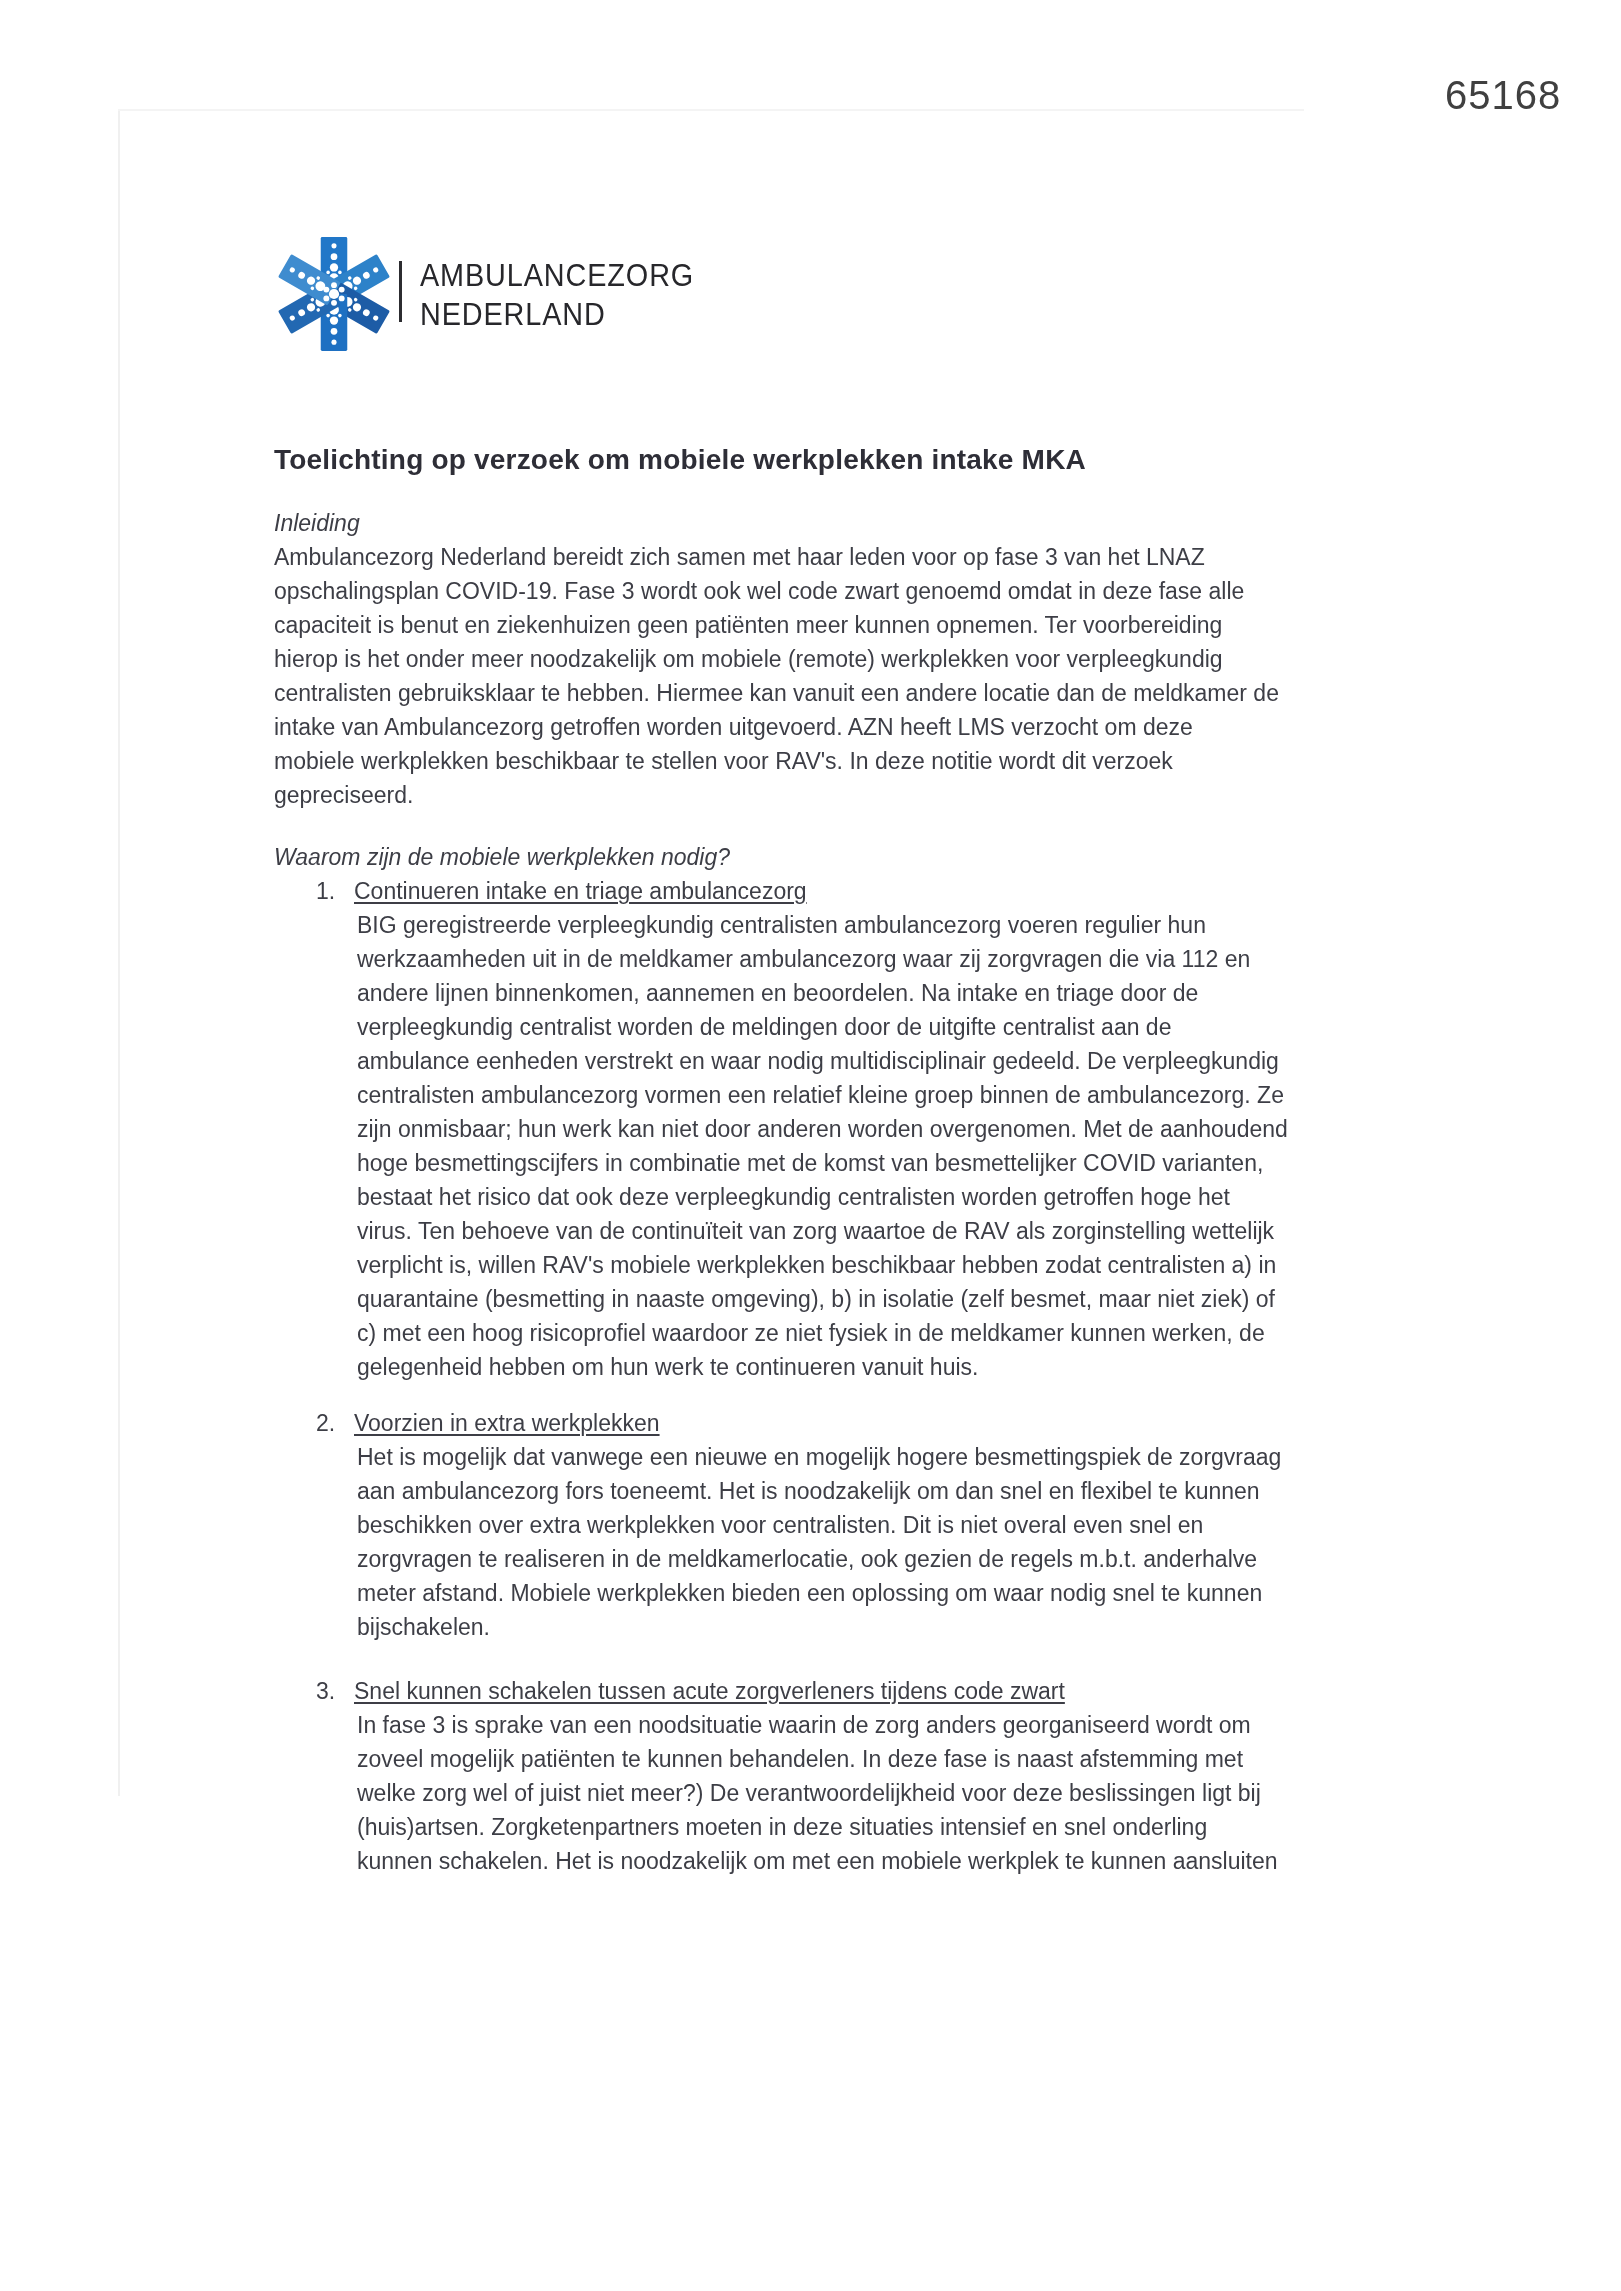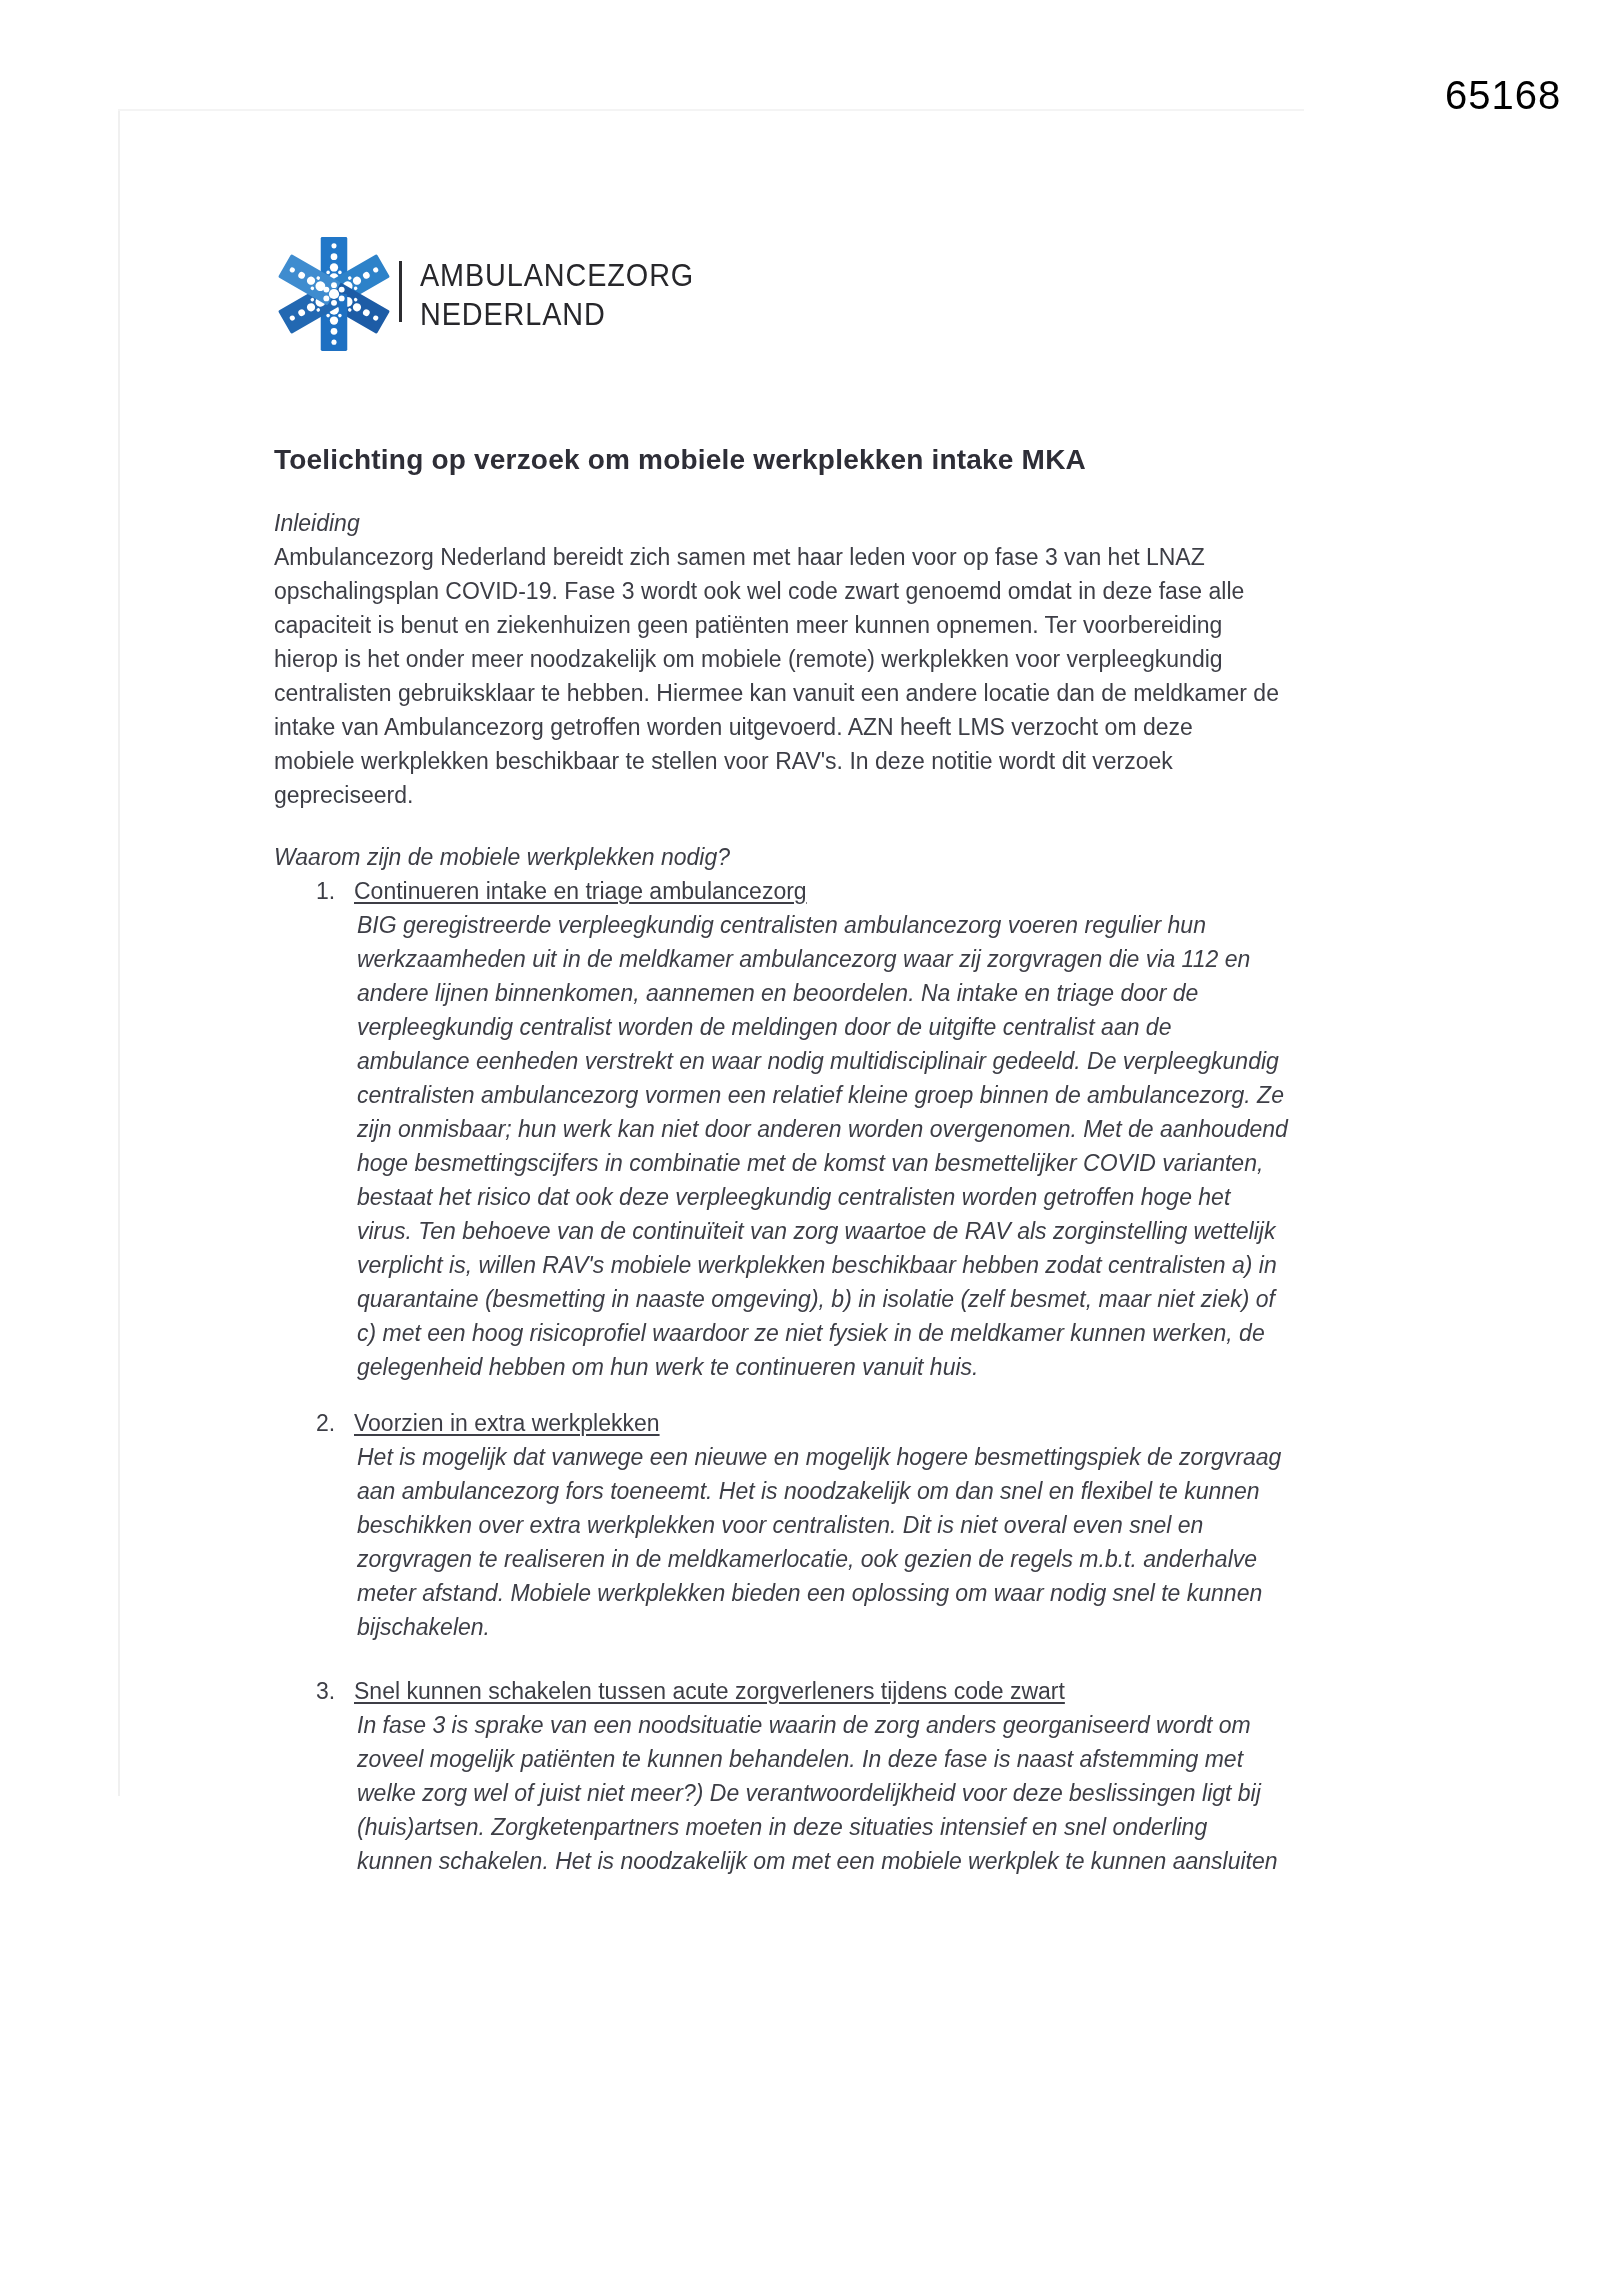--- a/index.html
+++ b/index.html
@@ -8,21 +8,21 @@
     background:#ffffff;
     position:relative;
     overflow:hidden;
     font-family:"Liberation Sans", sans-serif;
   }
   .scan-v { position:absolute; left:118px; top:110px; width:2px; height:1686px; background:#f0f0f0; }
   .scan-h { position:absolute; left:118px; top:109px; width:1186px; height:2px; background:#f4f4f4; }
 
   .page-number {
     position:absolute; top:73px; left:1445px;
-    font-size:40px; color:#000000; letter-spacing:1px;
+    font-size:40px; color:#404040; letter-spacing:1px;
   }
 
   .logo-star { position:absolute; left:277px; top:237px; width:114px; height:114px; }
   .logo-sep  { position:absolute; left:399px; top:261px; width:2.9px; height:61px; background:#2c2c30; }
   .logo-text {
     position:absolute; left:420px; top:256px;
     font-size:32px; letter-spacing:1px; line-height:39px;
     color:#27272b; transform:scaleX(0.9); transform-origin:left top;
     white-space:pre;
   }
@@ -32,21 +32,21 @@
     font-size:23px; line-height:34px; color:#3d3e46;
   }
   .doc-title { font-weight:bold; font-size:28px; color:#2e2e37; letter-spacing:0.2px; }
   .h-inleiding { font-style:italic; margin-top:29px; }
   .h-waarom   { font-style:italic; margin-top:28px; }
   .tline { white-space:pre; }
 
   .li-head { padding-left:42px; }
   .li-num  { display:inline-block; width:38px; }
   .li-title { text-decoration:underline; text-underline-offset:2.9px; text-decoration-thickness:1.5px; }
-  .li-body { padding-left:83px;font-style:italic; }
+  .li-body { padding-left:83px; }
   .item-2 { margin-top:21.6px; }
   .item-3 { margin-top:30px; }
 </style>
 </head>
 <body>
 
 <div class="page">
 
   <div class="scan-v"></div>
   <div class="scan-h"></div>

